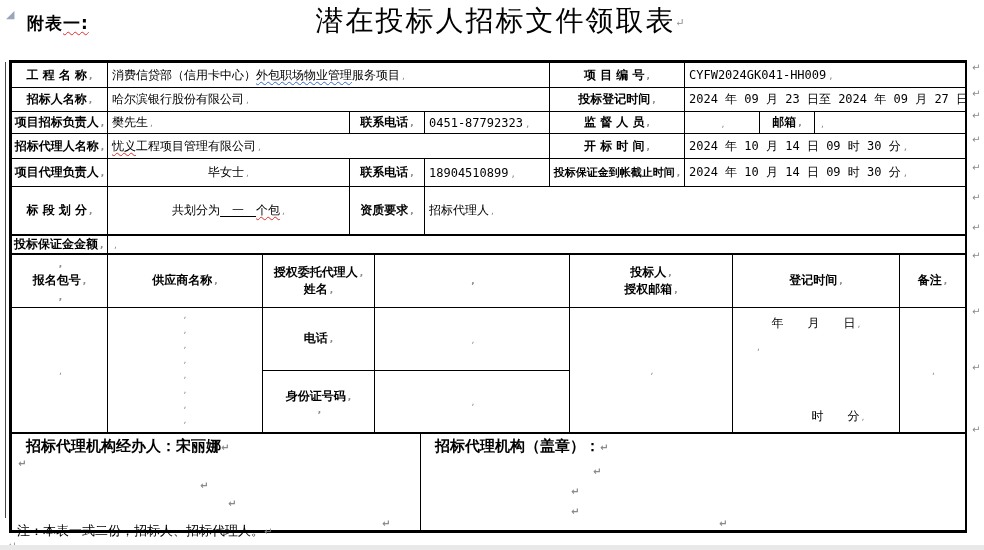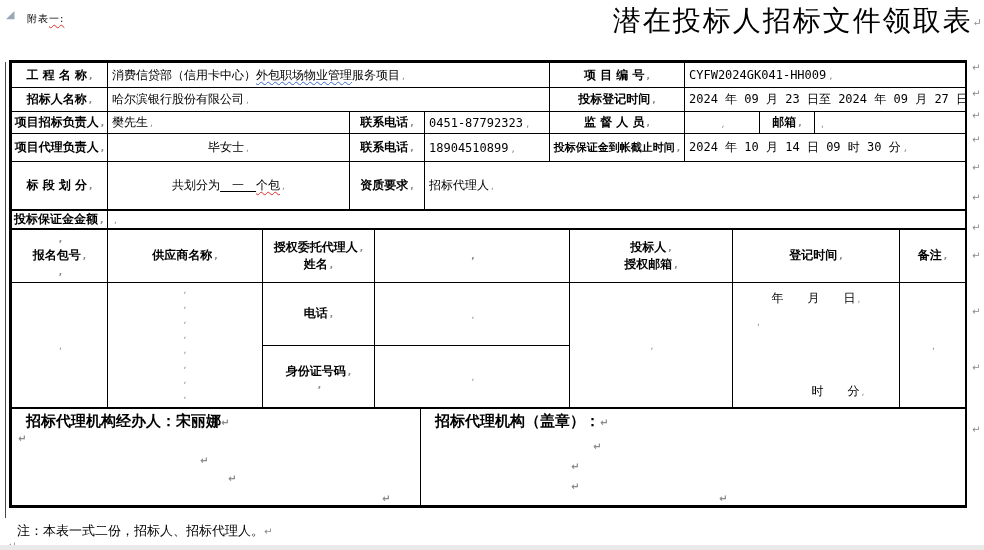--- a/index.html
+++ b/index.html
@@ -6,22 +6,22 @@
     --spellcheck-red:#e02b2b;
     --grammar-blue:#3a66d0;
     --mark-gray:#8a8a8a;
   }
   *{box-sizing:border-box;}
   html,body{margin:0;padding:0;}
   body{background:#fff;font-family:"DejaVu Sans","Liberation Sans",sans-serif;color:#000;}
   .page{position:relative;width:984px;height:550px;background:#fff;overflow:hidden;}
 
   .tri{position:absolute;left:6px;top:9px;font-size:11px;color:#9aa7b8;line-height:1;cursor:pointer;}
-  .attach{position:absolute;left:27px;top:12px;font-size:10px;font-weight:normal;letter-spacing:1px;}
-  .title{position:absolute;left:0;top:2px;width:100%;text-align:right;
+  .attach{position:absolute;left:27px;top:12px;font-size:17px;font-weight:bold;letter-spacing:1px;}
+  .title{position:absolute;left:0;top:2px;width:100%;text-align:center;
          font-family:"DejaVu Serif","Liberation Serif",serif;font-size:28px;letter-spacing:2px;padding-left:18px;}
   .title .pm{font-size:11px;vertical-align:middle;}
 
   .wavy-red{text-decoration:underline wavy var(--spellcheck-red);text-decoration-thickness:1px;text-underline-offset:2px;text-decoration-skip-ink:none;}
   .wavy-blue{text-decoration:underline wavy var(--grammar-blue);text-decoration-thickness:1px;text-underline-offset:2px;text-decoration-skip-ink:none;}
   .us{text-decoration:underline;text-underline-offset:2px;}
 
   .tablewrap{position:absolute;left:9px;top:60px;width:958px;border:2px solid #000;background:#fff;}
   table{border-collapse:collapse;table-layout:fixed;width:954px;}
   td{border:1px solid #000;font-size:12px;padding:0 4px;vertical-align:middle;overflow:hidden;white-space:nowrap;}
@@ -96,20 +96,26 @@
       <tr style="height:22px">
         <td class="lab"><span>项目招标负责人</span><span class="m">,</span></td>
         <td class="val"><span>樊先生</span><span class="m">,</span></td>
         <td class="lab"><span>联系电话</span><span class="m">,</span></td>
         <td class="val mono"><span>0451-87792323</span><span class="m">,</span></td>
         <td class="lab"><span>监 督 人 员</span><span class="m">,</span></td>
         <td class="ctr"><span class="m">,</span></td>
         <td class="lab"><span>邮箱</span><span class="m">,</span></td>
         <td class="val"><span class="m">,</span></td>
       </tr>
+      <tr style="height:25px">
+        <td class="lab"><span>招标代理人名称</span><span class="m">,</span></td>
+        <td class="val" colspan="3"><span class="wavy-red">忧义</span><span>工程项目管理有限公司</span><span class="m">,</span></td>
+        <td class="lab"><span>开 标 时 间</span><span class="m">,</span></td>
+        <td class="val mono" colspan="3"><span>2024 年 10 月 14 日 09 时 30 分</span><span class="m">,</span></td>
+      </tr>
       <tr style="height:28px">
         <td class="lab"><span>项目代理负责人</span><span class="m">,</span></td>
         <td class="ctr"><span>毕女士</span><span class="m">,</span></td>
         <td class="lab"><span>联系电话</span><span class="m">,</span></td>
         <td class="val mono"><span>18904510899</span><span class="m">,</span></td>
         <td class="lab small-lab"><span>投标保证金到帐截止时间</span><span class="m">,</span></td>
         <td class="val mono" colspan="3"><span>2024 年 10 月 14 日 09 时 30 分</span><span class="m">,</span></td>
       </tr>
       <tr style="height:48px">
         <td class="lab"><span>标 段 划 分</span><span class="m">,</span></td>

